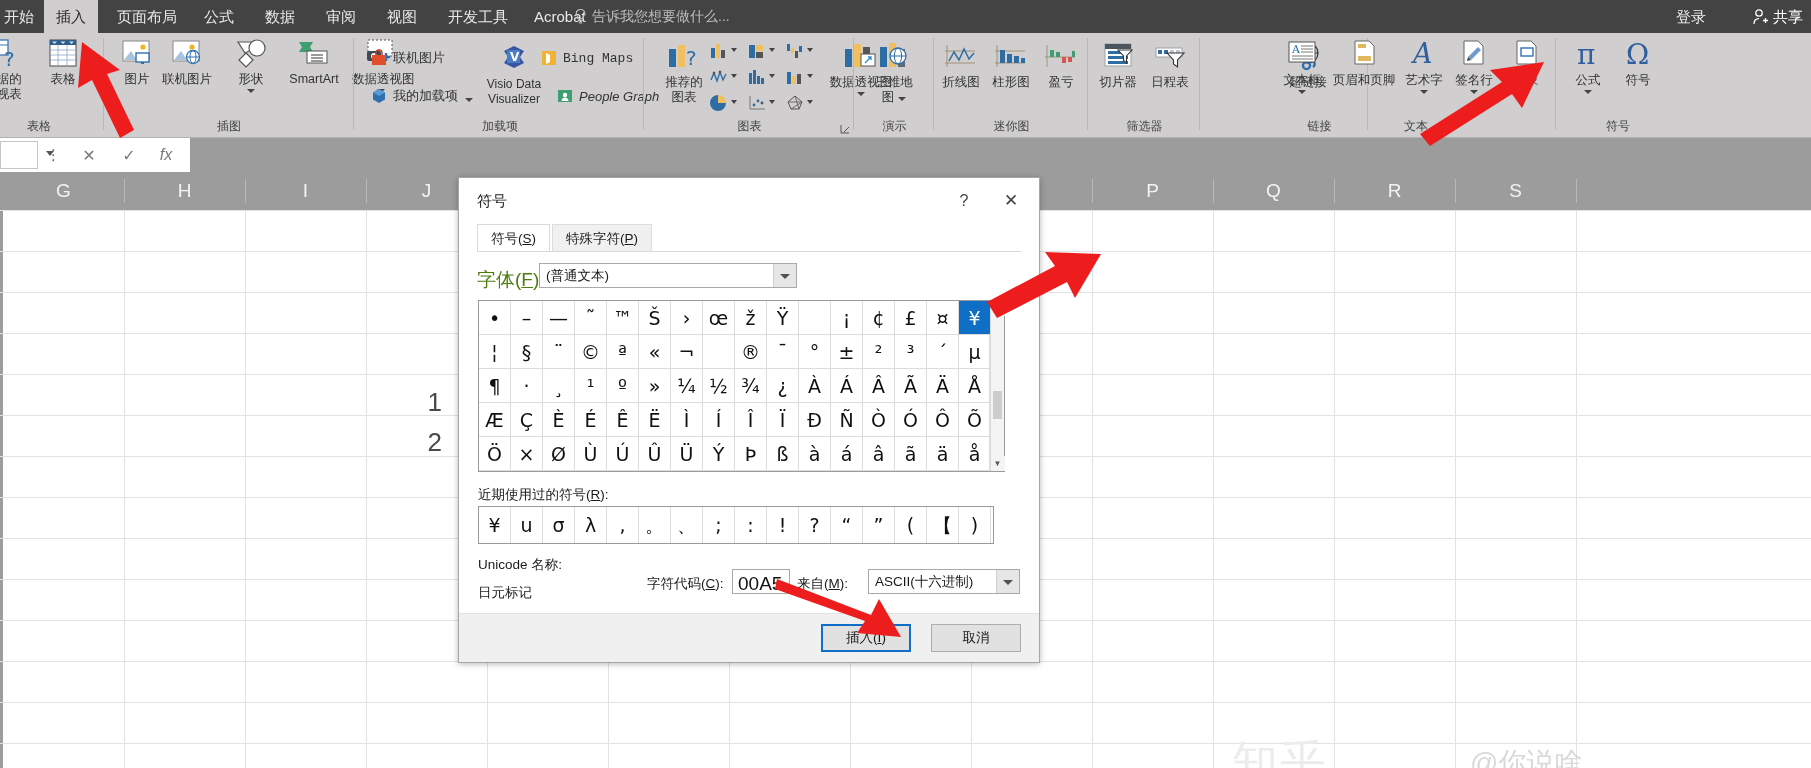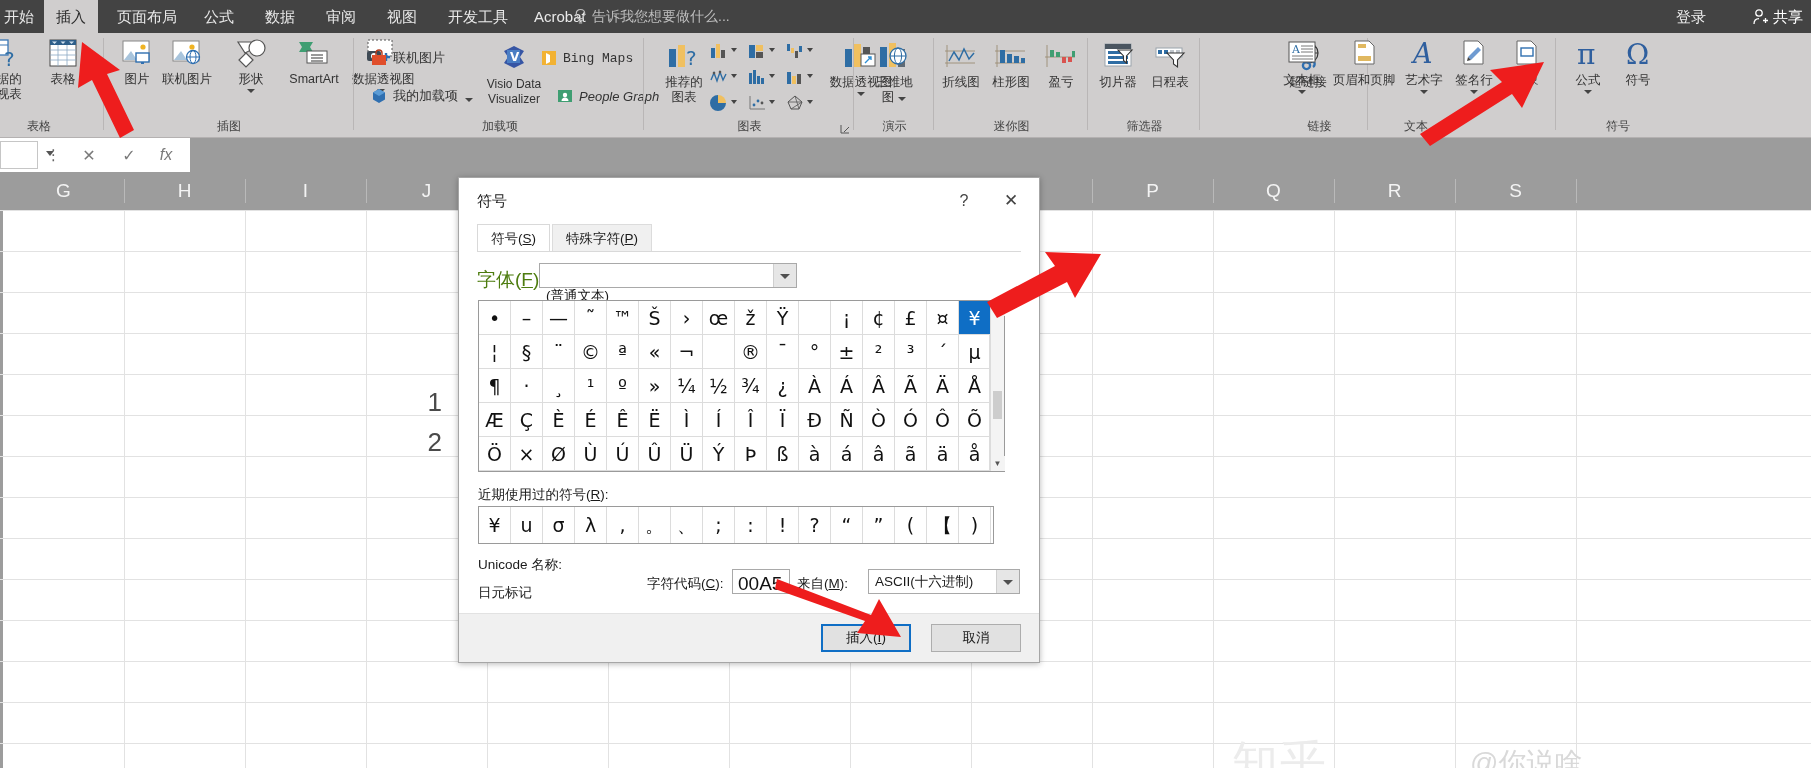--- a/index.html
+++ b/index.html
@@ -164,21 +164,21 @@
   .dtab.sel{background:#ffffff;border-color:#d9d9d9;}
   .ulx{text-decoration:underline;}
 
   #fontrow{position:absolute;left:18px;top:85px;}
   #fontlabel{position:absolute;left:0;top:4px;font-size:19px;color:#4d7c0f;white-space:nowrap;}
   #fontselect{
     position:absolute;left:62px;top:0px;width:258px;height:25px;
     border:1px solid #a9a9a9;background:#fff;box-sizing:border-box;
   }
   #fontselect .val{
-    position:absolute;left:6px;top:3px;font-size:13.5px;color:#1a1a1a;margin-top:20px;
+    position:absolute;left:6px;top:3px;font-size:13.5px;color:#1a1a1a;
   }
   #fontselect .arrowbox{
     position:absolute;right:0;top:0;width:22px;height:23px;background:#e6e6e6;
     border-left:1px solid #cfcfcf;
   }
   .dncar{
     position:absolute;left:50%;top:50%;margin-left:-5px;margin-top:-2px;
     width:0;height:0;border-left:5px solid transparent;border-right:5px solid transparent;
     border-top:5px solid #505050;
   }

